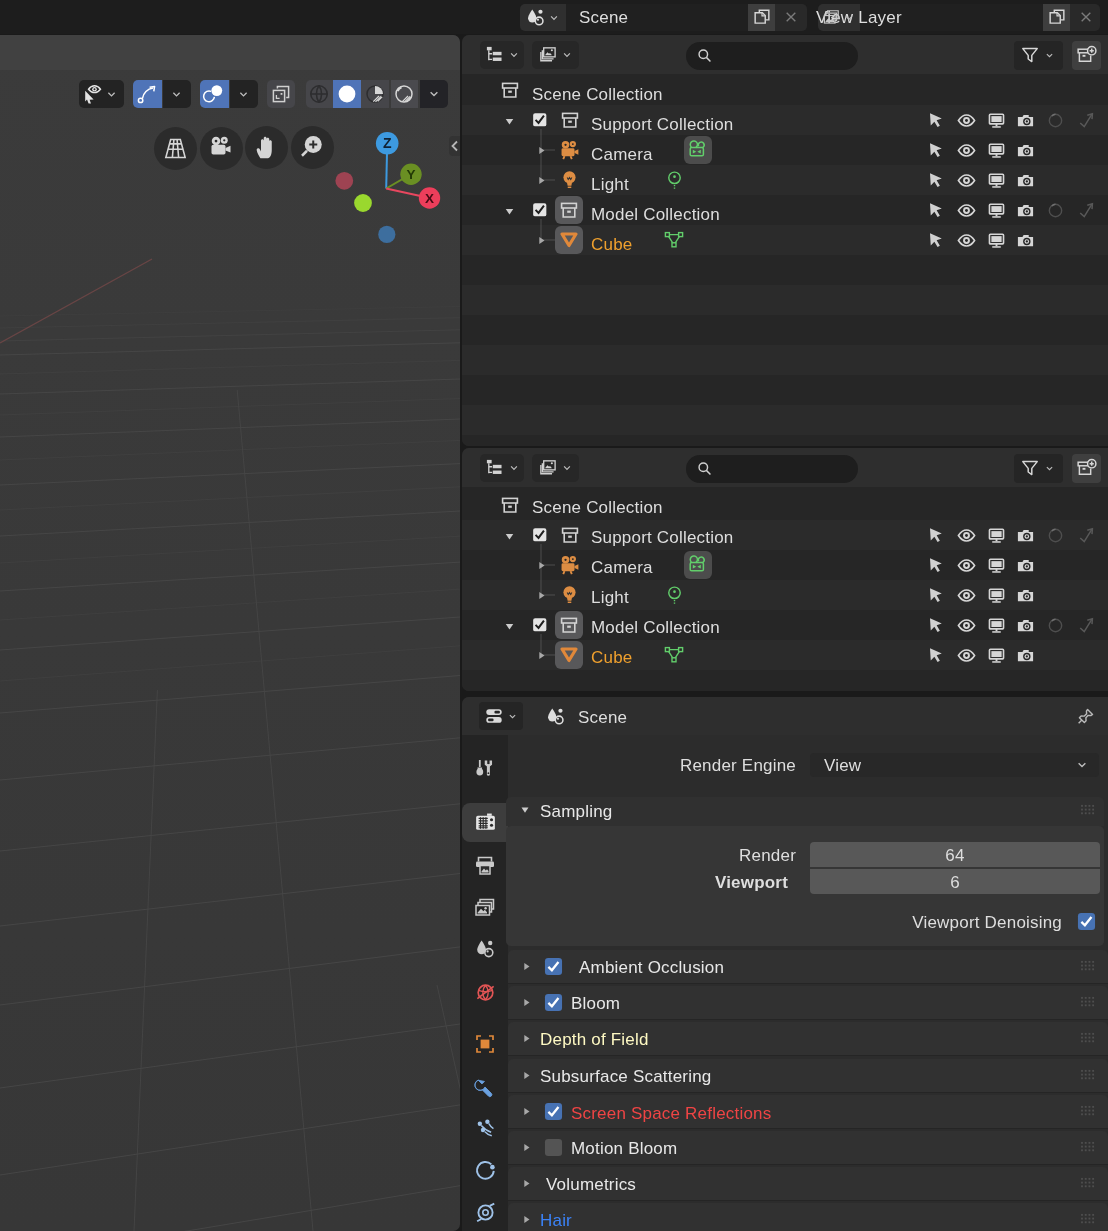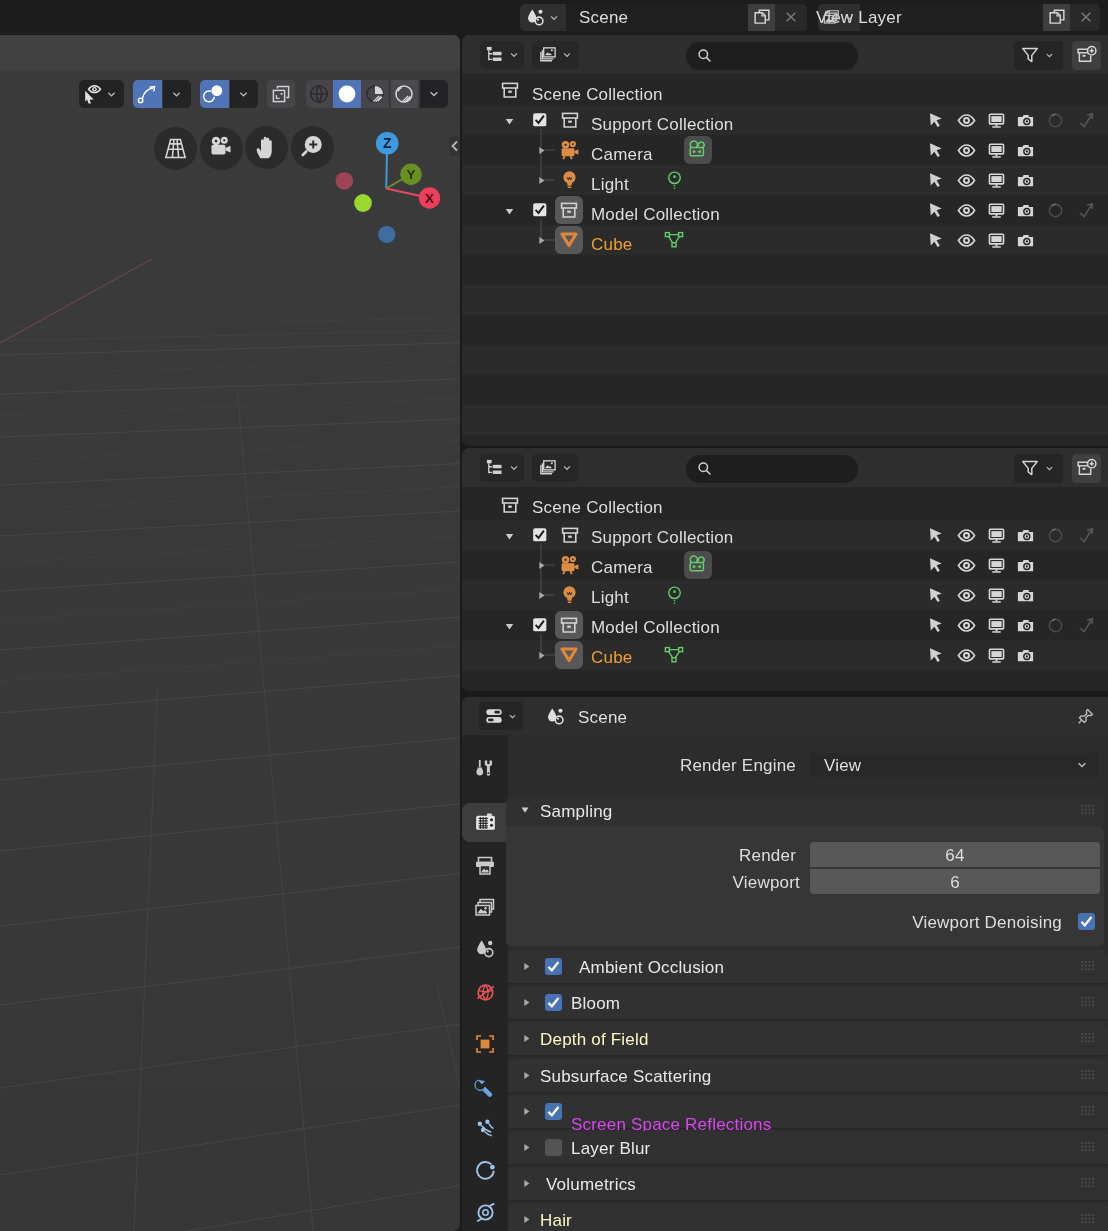--- a/index.html
+++ b/index.html
@@ -884,21 +884,21 @@
         <use href="#i-dots"></use>
       </svg>
     <svg class="ic" width="14" height="14" style="left:613px;top:61px;">
         <use href="#i-chevdown"></use>
       </svg>
 
     <div class="abs" style="left:44px;top:129px;width:598px;height:120px;background:#363636;border-radius:5px;"></div>
     <div class="lbl rlbl" style="left:134px;top:150px;width:200px;">Render</div>
     <div class="abs" style="left:348px;top:145px;width:290px;height:25px;background:#585858;border-radius:4px 4px 0 0;"></div>
     <div class="lbl" style="left:348px;top:150px;width:290px;text-align:center;">64</div>
-    <div class="lbl rlbl" style="left:138px;top:177px;width:200px;">Viewport</div>
+    <div class="lbl rlbl" style="left:126px;top:177px;width:200px;font-weight:bold;">Viewport</div>
     <div class="abs" style="left:348px;top:172px;width:290px;height:25px;background:#585858;border-radius:0 0 4px 4px;"></div>
     <div class="lbl" style="left:348px;top:177px;width:290px;text-align:center;">6</div>
     <div class="lbl rlbl" style="left:350px;top:217px;width:250px;">Viewport Denoising</div>
     <svg class="ic" width="19" height="19" style="left:615px;top:215px;">
         <use href="#i-checkblue"></use>
       </svg>
 
     <div class="abs" style="left:46px;top:253px;width:600px;height:33px;background:#313131;border-radius:5px 5px 0 0;box-shadow:0 1px 0 #252525;"></div>
     <svg class="ic" width="11" height="11" style="left:59px;top:264px;">
         <use href="#i-triright"></use>
@@ -937,46 +937,46 @@
     <svg class="ic" width="17" height="13" style="left:618px;top:372px;">
         <use href="#i-dots"></use>
       </svg>
     <div class="abs" style="left:46px;top:398px;width:600px;height:33px;background:#313131;border-radius:5px 5px 0 0;box-shadow:0 1px 0 #252525;"></div>
     <svg class="ic" width="11" height="11" style="left:59px;top:409px;">
         <use href="#i-triright"></use>
       </svg>
     <svg class="ic" width="19" height="19" style="left:82px;top:405px;">
         <use href="#i-checkblue"></use>
       </svg>
-    <div class="lbl" style="left:109px;top:419px;color:#d946ef;">Screen Space Reflections</div>
+    <div class="lbl" style="left:109px;top:408px;color:#ef4444;">Screen Space Reflections</div>
     <svg class="ic" width="17" height="13" style="left:618px;top:408px;">
         <use href="#i-dots"></use>
       </svg>
     <div class="abs" style="left:46px;top:434px;width:600px;height:33px;background:#313131;border-radius:5px 5px 0 0;box-shadow:0 1px 0 #252525;"></div>
     <svg class="ic" width="11" height="11" style="left:59px;top:445px;">
         <use href="#i-triright"></use>
       </svg>
     <svg class="ic" width="19" height="19" style="left:82px;top:441px;">
         <use href="#i-checkempty"></use>
       </svg>
-    <div class="lbl" style="left:109px;top:443px;color:#e8e8e8;">Layer Blur</div>
+    <div class="lbl" style="left:109px;top:443px;color:#e8e8e8;">Motion Bloom</div>
     <svg class="ic" width="17" height="13" style="left:618px;top:444px;">
         <use href="#i-dots"></use>
       </svg>
     <div class="abs" style="left:46px;top:470px;width:600px;height:33px;background:#313131;border-radius:5px 5px 0 0;box-shadow:0 1px 0 #252525;"></div>
     <svg class="ic" width="11" height="11" style="left:59px;top:481px;">
         <use href="#i-triright"></use>
       </svg>
     <div class="lbl" style="left:84px;top:479px;color:#e8e8e8;">Volumetrics</div>
     <svg class="ic" width="17" height="13" style="left:618px;top:480px;">
         <use href="#i-dots"></use>
       </svg>
     <div class="abs" style="left:46px;top:506px;width:600px;height:33px;background:#313131;border-radius:5px 5px 0 0;box-shadow:0 1px 0 #252525;"></div>
     <svg class="ic" width="11" height="11" style="left:59px;top:517px;">
         <use href="#i-triright"></use>
       </svg>
-    <div class="lbl" style="left:78px;top:515px;color:#fef9c3;">Hair</div>
+    <div class="lbl" style="left:78px;top:515px;color:#3b82f6;">Hair</div>
     <svg class="ic" width="17" height="13" style="left:618px;top:516px;">
         <use href="#i-dots"></use>
       </svg>
   </div>
 
 </div>
 
 </body></html>

